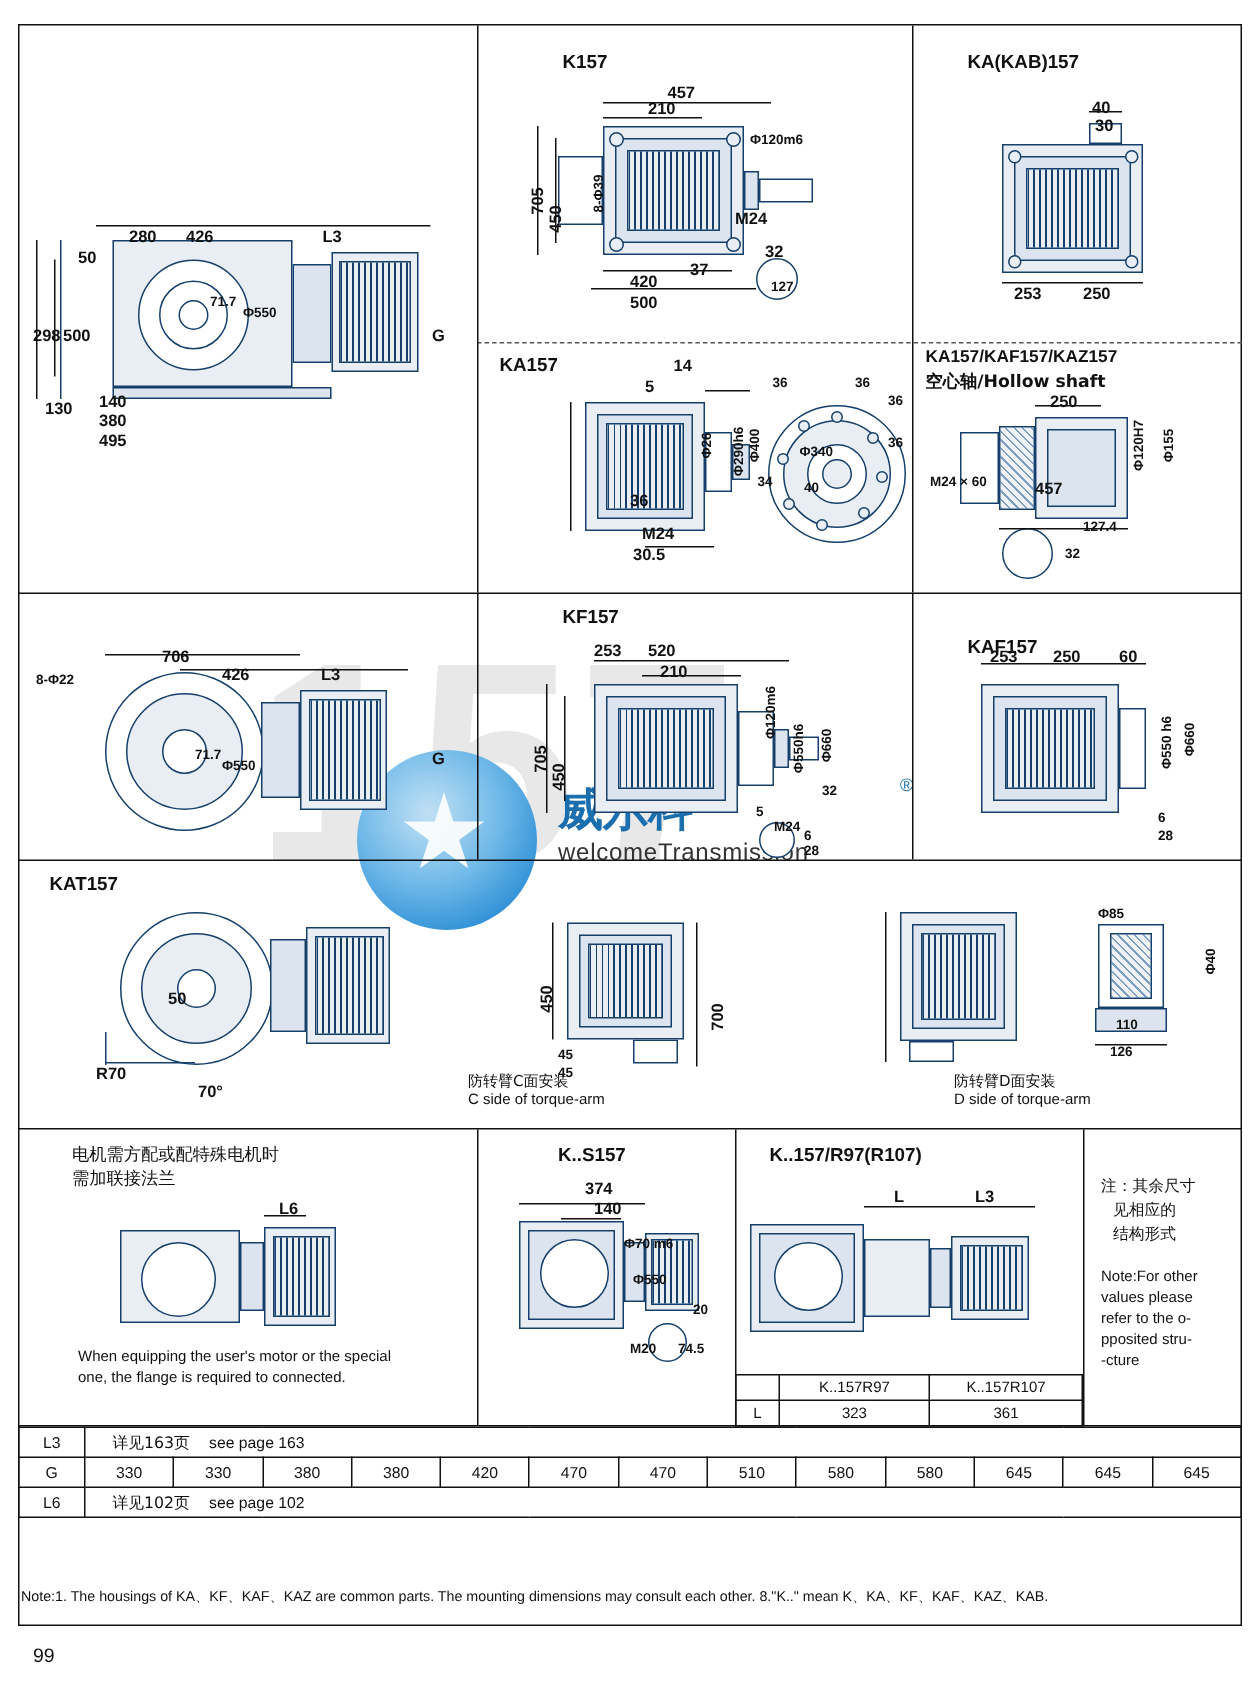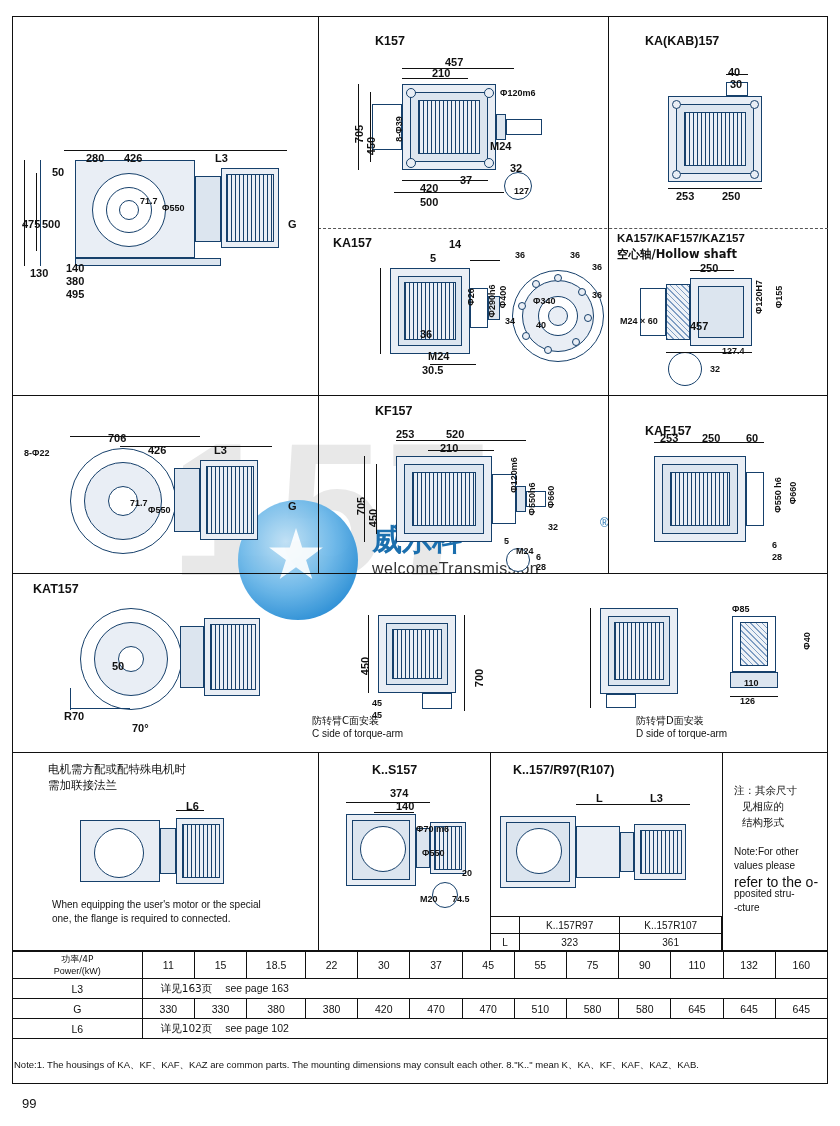--- a/index.html
+++ b/index.html
@@ -122,21 +122,21 @@
     <div class="dim" style="left:24px;top:10px;width:46px;"></div>
     <div class="dim" style="left:70px;top:10px;width:82px;"></div>
     <div class="dim" style="left:152px;top:10px;width:95px;"></div>
     <div class="dimv" style="left:-16px;top:20px;height:106px;"></div>
     <div class="dimv" style="left:-4px;top:33px;height:78px;"></div>
   </div>
   <div class="lbl bold" style="left:86px;top:152px;">280</div>
   <div class="lbl bold" style="left:124px;top:152px;">426</div>
   <div class="lbl bold" style="left:215px;top:152px;">L3</div>
   <div class="lbl bold" style="left:52px;top:166px;">50</div>
-  <div class="lbl bold" style="left:22px;top:218px;">475</div>
+  <div class="lbl bold" style="left:22px;top:218px;">298</div>
   <div class="lbl bold" style="left:42px;top:218px;">500</div>
   <div class="lbl bold t9" style="left:140px;top:196px;">71.7</div>
   <div class="lbl bold t9" style="left:162px;top:203px;">Φ550</div>
   <div class="lbl bold" style="left:288px;top:218px;">G</div>
   <div class="lbl bold" style="left:30px;top:267px;">130</div>
   <div class="lbl bold" style="left:66px;top:262px;">140</div>
   <div class="lbl bold" style="left:66px;top:275px;">380</div>
   <div class="lbl bold" style="left:66px;top:288px;">495</div>
 
   <div class="dwg" style="left:392px;top:62px;width:160px;height:140px;">
@@ -275,21 +275,21 @@
     <div class="box2" style="left:124px;top:46px;width:10px;height:26px;"></div>
     <div class="boxw" style="left:134px;top:51px;width:20px;height:16px;"></div>
     <div class="circw" style="left:114px;top:108px;width:22px;height:22px;"></div>
     <div class="dim" style="left:4px;top:0px;width:50px;"></div>
     <div class="dim" style="left:54px;top:0px;width:80px;"></div>
     <div class="dim" style="left:36px;top:10px;width:66px;"></div>
     <div class="dimv" style="left:-28px;top:16px;height:86px;"></div>
     <div class="dimv" style="left:-16px;top:24px;height:70px;"></div>
   </div>
   <div class="lbl bold" style="left:396px;top:428px;">253</div>
-  <div class="lbl bold" style="left:446px;top:428px;">520</div>
+  <div class="lbl bold" style="left:432px;top:428px;">520</div>
   <div class="lbl bold" style="left:440px;top:442px;">210</div>
   <div class="lbl bold t9" style="left:496px;top:470px;transform:rotate(-90deg);">Φ120m6</div>
   <div class="lbl bold" style="left:352px;top:500px;transform:rotate(-90deg);">705</div>
   <div class="lbl bold" style="left:364px;top:512px;transform:rotate(-90deg);">450</div>
   <div class="lbl bold t9" style="left:516px;top:494px;transform:rotate(-90deg);">Φ550h6</div>
   <div class="lbl bold t9" style="left:540px;top:492px;transform:rotate(-90deg);">Φ660</div>
   <div class="lbl bold t9" style="left:504px;top:536px;">5</div>
   <div class="lbl bold t9" style="left:516px;top:546px;">M24</div>
   <div class="lbl bold t9" style="left:548px;top:522px;">32</div>
   <div class="lbl bold t9" style="left:536px;top:552px;">6</div>
@@ -408,60 +408,41 @@
     <div class="dim" style="left:134px;top:4px;width:56px;"></div>
   </div>
   <div class="lbl bold" style="left:596px;top:792px;">L</div>
   <div class="lbl bold" style="left:650px;top:792px;">L3</div>
 
   <div class="lbl cn" style="left:734px;top:784px;font-size:10.5px;">注：其余尺寸</div>
   <div class="lbl cn" style="left:742px;top:800px;font-size:10.5px;">见相应的</div>
   <div class="lbl cn" style="left:742px;top:816px;font-size:10.5px;">结构形式</div>
   <div class="lbl" style="left:734px;top:846px;font-size:10px;">Note:For other</div>
   <div class="lbl" style="left:734px;top:860px;font-size:10px;">values please</div>
-  <div class="lbl" style="left:734px;top:874px;font-size:14px;">refer to the o-</div>
+  <div class="lbl" style="left:734px;top:874px;font-size:10px;">refer to the o-</div>
   <div class="lbl" style="left:734px;top:888px;font-size:10px;">pposited stru-</div>
   <div class="lbl" style="left:734px;top:902px;font-size:10px;">-cture</div>
 
   <table class="subtbl" style="left:490px;top:916px;width:232px;">
     <tbody>
         <tr>
       <td style="width:24px;"></td>
       <td style="width:104px;">K..157R97</td>
       <td style="width:104px;">K..157R107</td>
     </tr>
     <tr>
       <td>L</td>
       <td>323</td>
       <td>361</td>
     </tr>
   </tbody>
     </table>
 
   <table class="spec" style="left:12px;top:951px;width:816px;">
     <tbody>
-    <tr>
-      <td class="lefty" style="line-height:11px;padding:1px 4px;">
-        <span class="cn t9">功率/4P</span><br>
-        <span class="t9">Power/(kW)</span>
-      </td>
-      <td>11</td>
-      <td>15</td>
-      <td>18.5</td>
-      <td>22</td>
-      <td>30</td>
-      <td>37</td>
-      <td>45</td>
-      <td>55</td>
-      <td>75</td>
-      <td>90</td>
-      <td>110</td>
-      <td>132</td>
-      <td>160</td>
-    </tr>
     <tr>
       <td>L3</td>
       <td colspan="13" style="text-align:left;padding-left:18px;">
         <span class="cn">详见163页</span>
         <span style="margin-left:10px;">see page 163</span>
       </td>
     </tr>
     <tr>
       <td>G</td>
       <td>330</td>

